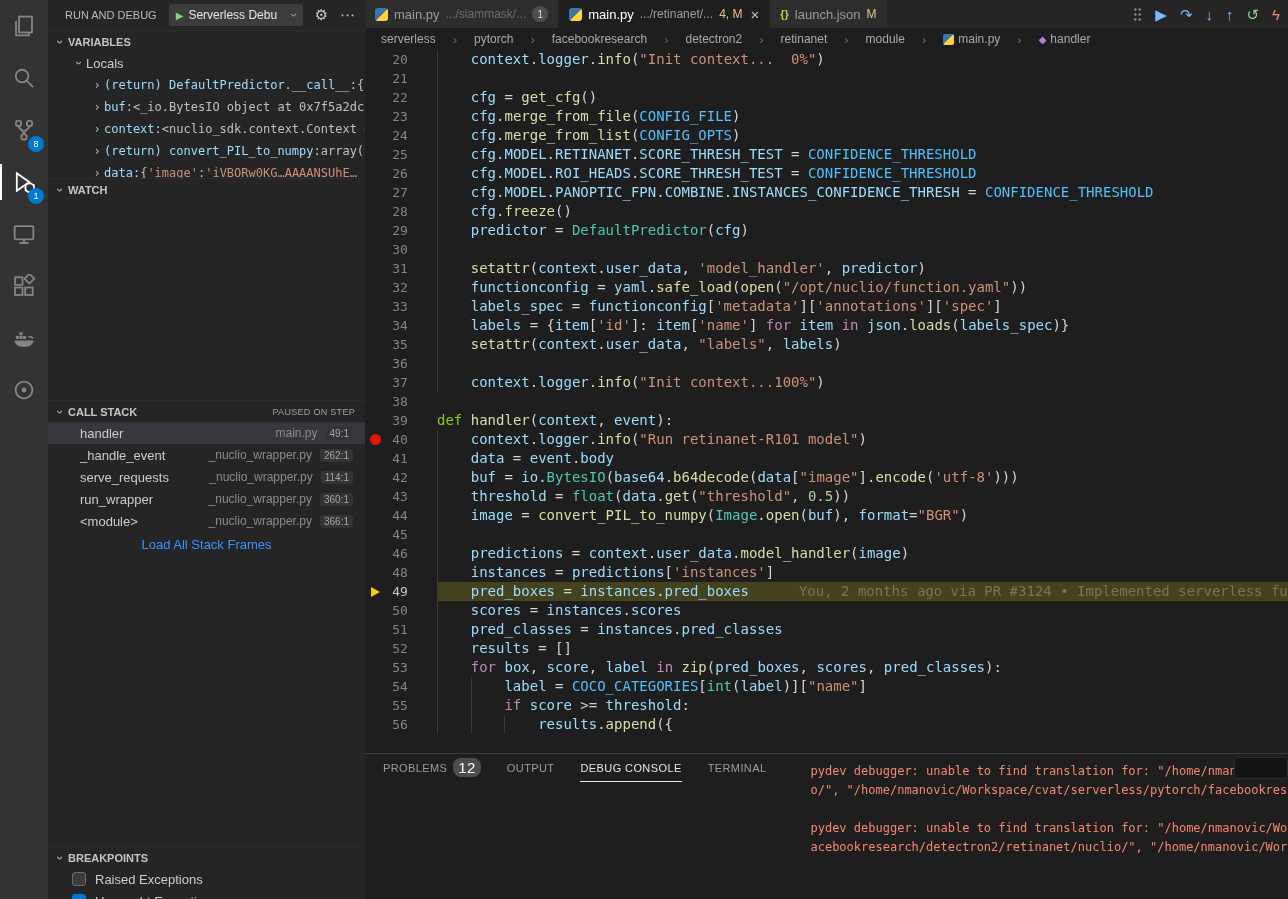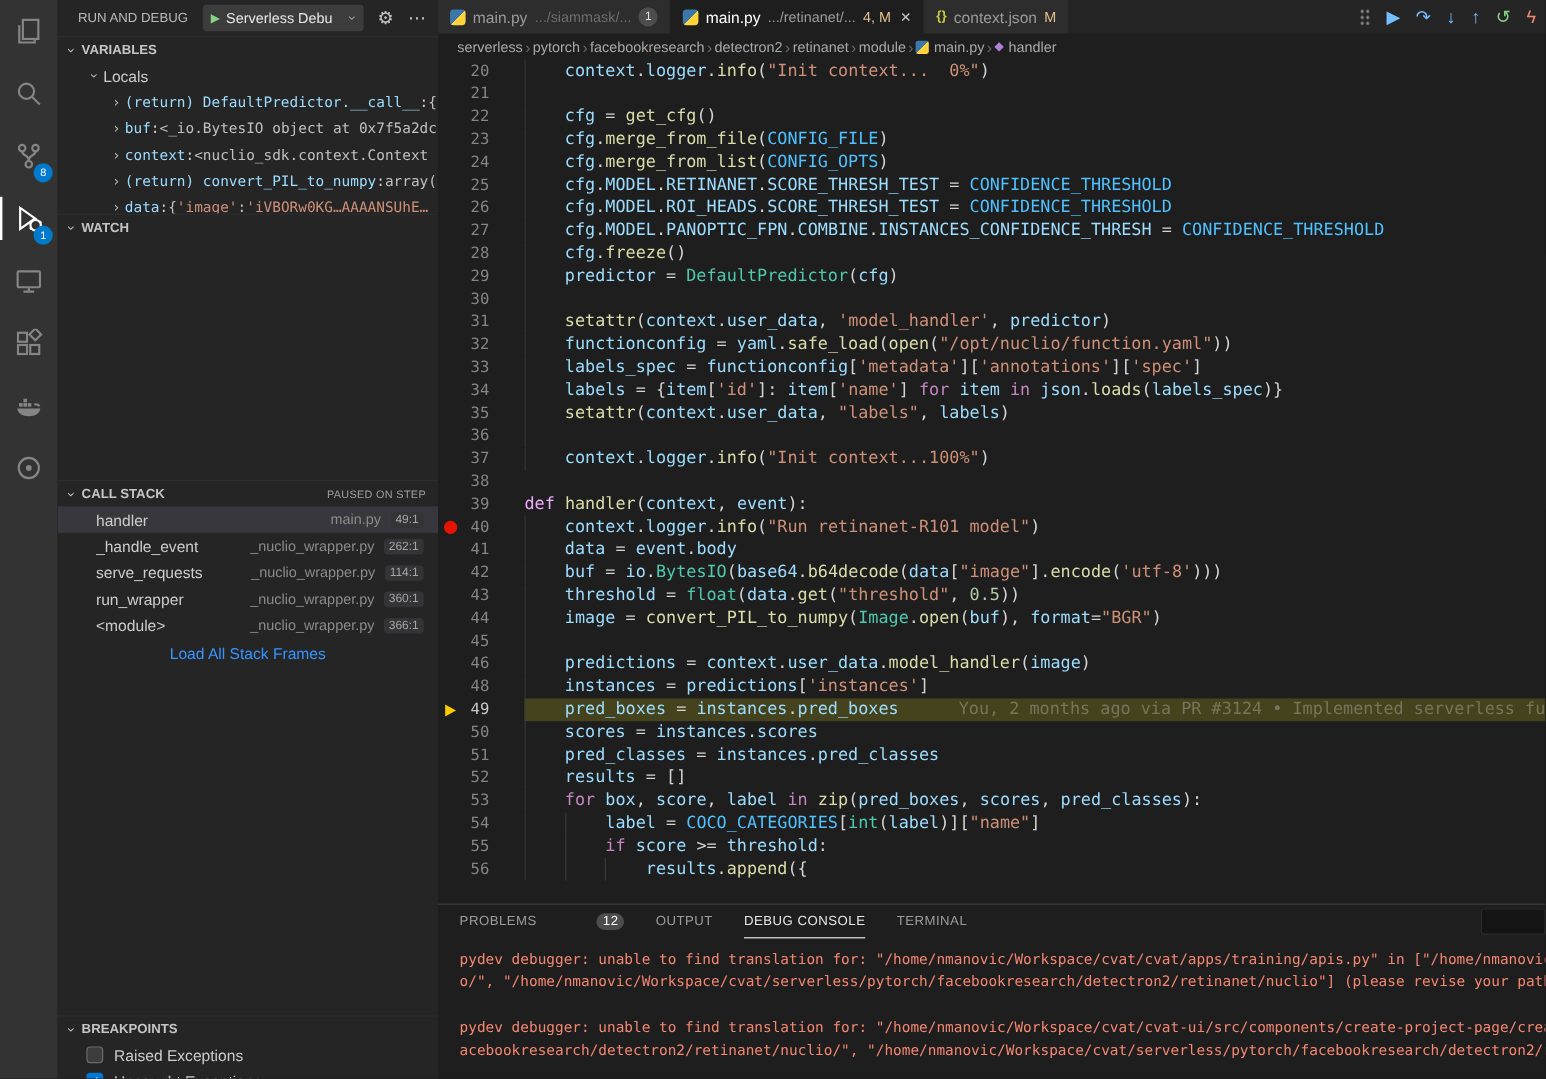--- a/index.html
+++ b/index.html
@@ -59,47 +59,47 @@
 .tab .desc{font-size:12px;color:#6d6d6d;}
 .tab.active .desc{color:#9d9d9d;}
 .deco{color:#e2c08d;font-size:12px;}
 .deco.circle{width:16px;height:16px;border-radius:8px;background:#4d4d4d;color:#e0e0e0;display:flex;align-items:center;justify-content:center;font-size:10px;}
 .tab-close{color:#c5c5c5;margin-left:2px;font-size:15px;line-height:1;}
 .file-icon.python-file-icon{display:inline-block;width:13px;height:13px;border-radius:3px;background:linear-gradient(135deg,#3b77a8 50%,#ffd43b 50%);flex:none;}
 .file-icon.json-file-icon{color:#cbcb41;font-size:11px;font-weight:bold;flex:none;}
 .dbg-toolbar{position:absolute;right:8px;top:0;height:28px;display:flex;align-items:center;gap:13px;z-index:5;}
 .dbg-btn{font-size:15px;cursor:pointer;line-height:1;}
 .grip{width:9px;height:14px;background-image:radial-gradient(#8a8a8a 1.1px,transparent 1.3px);background-size:4.5px 5px;cursor:grab;}
-.breadcrumbs{height:22px;display:flex;align-items:center;padding-left:16px;font-size:12px;color:#a9a9a9;gap:2px;background:#1e1e1e;flex:none;white-space:nowrap;overflow:hidden;}
+.breadcrumbs{height:22px;display:flex;align-items:center;padding-left:16px;font-size:12px;color:#a9a9a9;gap:17px;background:#1e1e1e;flex:none;white-space:nowrap;overflow:hidden;}
 .bc-sep{color:#6a6a6a;font-size:13px;}
 .bc-item{display:flex;align-items:center;gap:4px;cursor:pointer;}
 .bc-icon.python-file-icon{display:inline-block;width:11px;height:11px;border-radius:2px;background:linear-gradient(135deg,#3b77a8 50%,#ffd43b 50%);}
 .bc-icon.symbol-method-icon{color:#b180d7;font-size:10px;}
 .editor{flex:1;overflow:hidden;position:relative;background:#1e1e1e;}
 .code-row{display:flex;height:19px;line-height:19px;font-family:"DejaVu Sans Mono",monospace;font-size:14px;white-space:pre;}
 .gutter{width:72px;flex:none;display:flex;padding-right:22px;}
 .bp-col{width:20px;flex:none;display:flex;align-items:center;justify-content:center;cursor:pointer;}
 .lnum{flex:1;text-align:center;color:#858585;font-size:13px;}
 .code-row.current .lnum{color:#c6c6c6;}
 .lcontent{flex:1;min-width:0;overflow:hidden;position:relative;}
 .code-row.current .lcontent{background:#45431d;}
 .bp-dot{width:11px;height:11px;border-radius:50%;background:#e51400;}
 .exec-arrow{width:0;height:0;border-left:9px solid #ffcc00;border-top:5px solid transparent;border-bottom:5px solid transparent;}
 .guide{position:absolute;top:0;bottom:0;width:1px;background:#3a3a3a;}
 .blame{color:#76755b;margin-left:50px;}
 .squiggle{text-decoration-style:wavy;text-decoration-color:#b89500;text-underline-offset:3px;}
 .tk-t{color:#d4d4d4;} .tk-v{color:#9cdcfe;} .tk-f{color:#dcdcaa;} .tk-s{color:#ce9178;}
-.tk-k{color:#c586c0;} .tk-d{color:#f0abfc;text-align:right;} .tk-c{color:#4fc1ff;} .tk-n{color:#b5cea8;} .tk-cl{color:#4ec9b0;}
-
-
-.panel{height:146px;flex:none;border-top:1px solid #3c3c3c;background:#1e1e1e;position:relative;display:flex;flex-direction:column;}
+.tk-k{color:#c586c0;} .tk-d{color:#84cc16;text-align:right;} .tk-c{color:#4fc1ff;} .tk-n{color:#b5cea8;} .tk-cl{color:#4ec9b0;}
+
+
+.panel{height:146px;flex:none;border-top:1px solid #3c3c3c;background:#1e1e1e;position:relative;display:flex;flex-direction:row;}
 .panel-tabs{height:28px;display:flex;align-items:center;padding-left:18px;flex:none;}
 .ptab{display:flex;align-items:center;gap:6px;margin-right:26px;font-size:11px;color:#9d9d9d;height:100%;border-bottom:1px solid transparent;letter-spacing:.4px;cursor:pointer;}
 .ptab.active{color:#e7e7e7;border-bottom-color:#e7e7e7;}
-.pbadge{background:#4d4d4d;color:#ffffff;font-size:11px;border-radius:8px;padding:1px 5px;margin-left:44px;}
+.pbadge{background:#4d4d4d;color:#ffffff;font-size:15px;border-radius:8px;padding:1px 5px;}
 .panel-filter{position:absolute;right:0;top:3px;width:54px;height:22px;background:#141414;border:1px solid #2a2a2a;border-radius:3px;}
 .panel-body{flex:1;overflow:hidden;padding:8px 0 0 18px;font-family:"DejaVu Sans Mono",monospace;font-size:12px;line-height:19px;color:#f48771;white-space:pre;}
 </style>
 </head>
 <body>
 
 <div id="root">
 
   <div class="activity-bar">
     <div class="ab-item">
@@ -296,21 +296,21 @@
           </div>
           <div class="tab active">
             <span class="file-icon python-file-icon"></span>
             <span class="tab-name">main.py</span>
             <span class="desc">.../retinanet/...</span>
             <span class="deco">4, M</span>
             <span class="tab-close">×</span>
           </div>
           <div class="tab">
             <span class="file-icon json-file-icon">{}</span>
-            <span class="tab-name">context.json</span>
+            <span class="tab-name">launch.json</span>
             <span class="deco">M</span>
           </div>
         </div>
       <div class="dbg-toolbar">
           <span class="grip"></span>
           <span class="dbg-btn" style="color: rgb(117, 190, 255);">▶</span>
           <span class="dbg-btn" style="color: rgb(117, 190, 255);">↷</span>
           <span class="dbg-btn" style="color: rgb(117, 190, 255);">↓</span>
           <span class="dbg-btn" style="color: rgb(117, 190, 255);">↑</span>
           <span class="dbg-btn" style="color: rgb(137, 209, 133);">↺</span>

